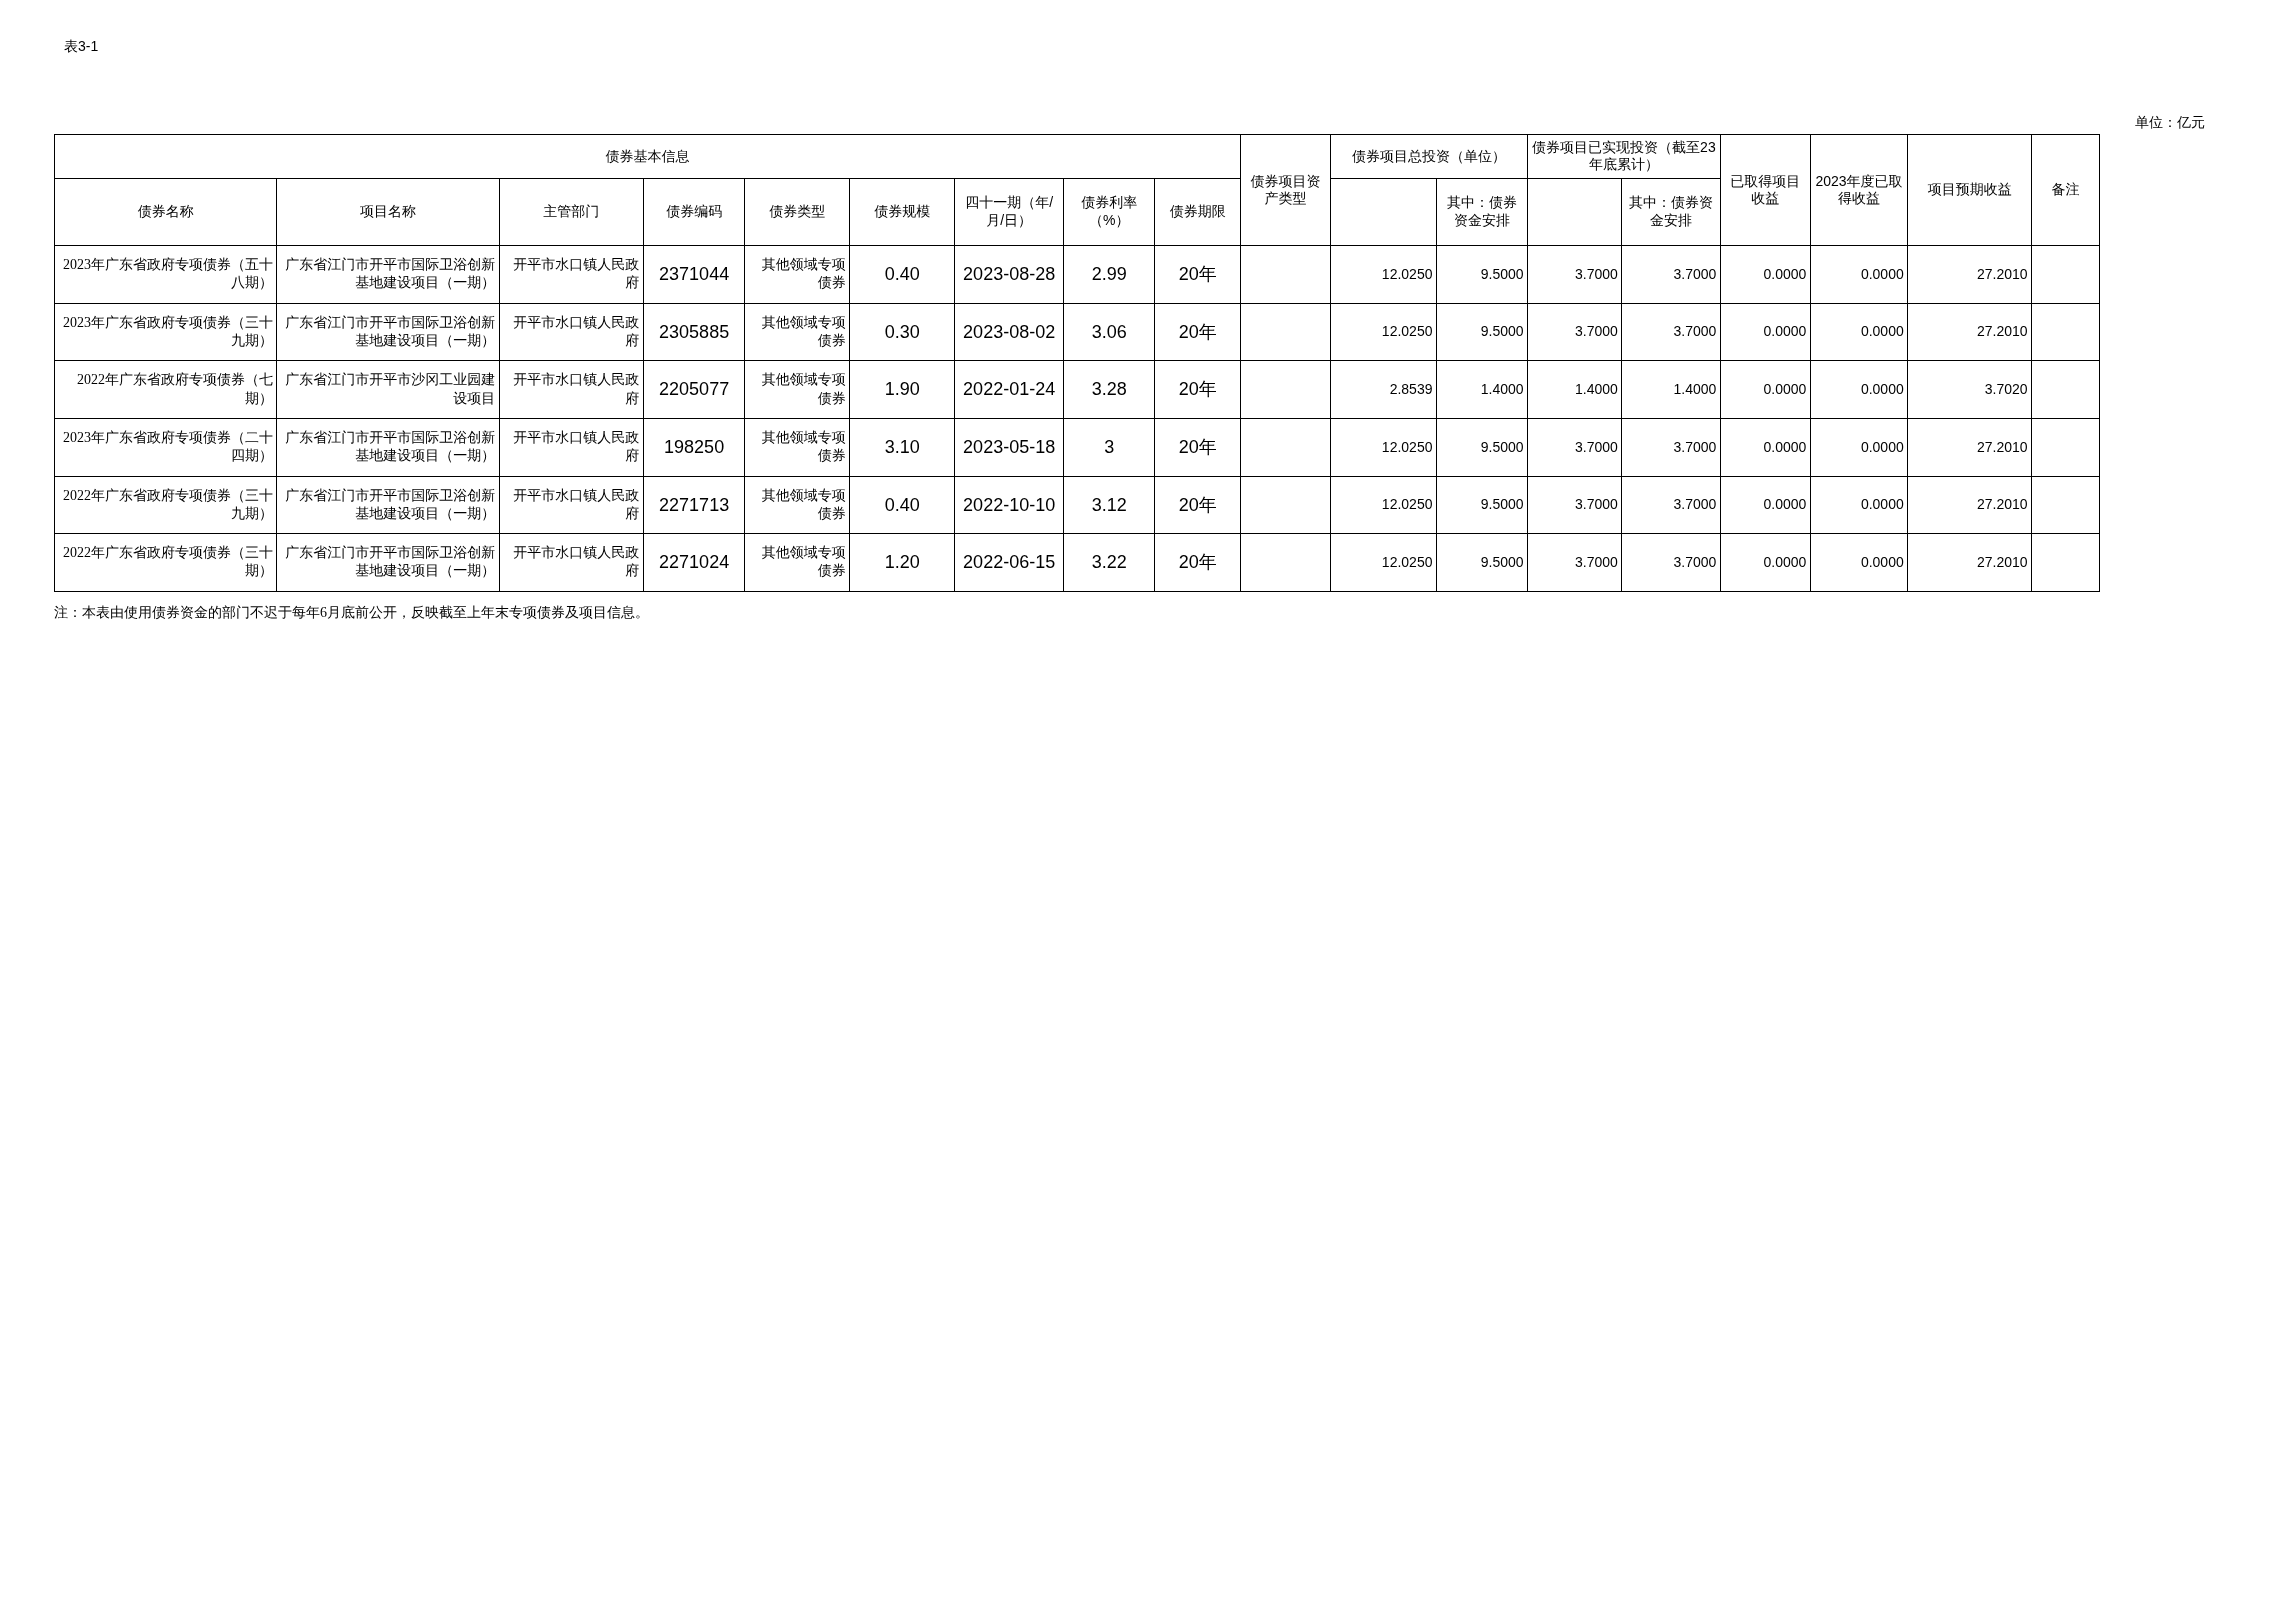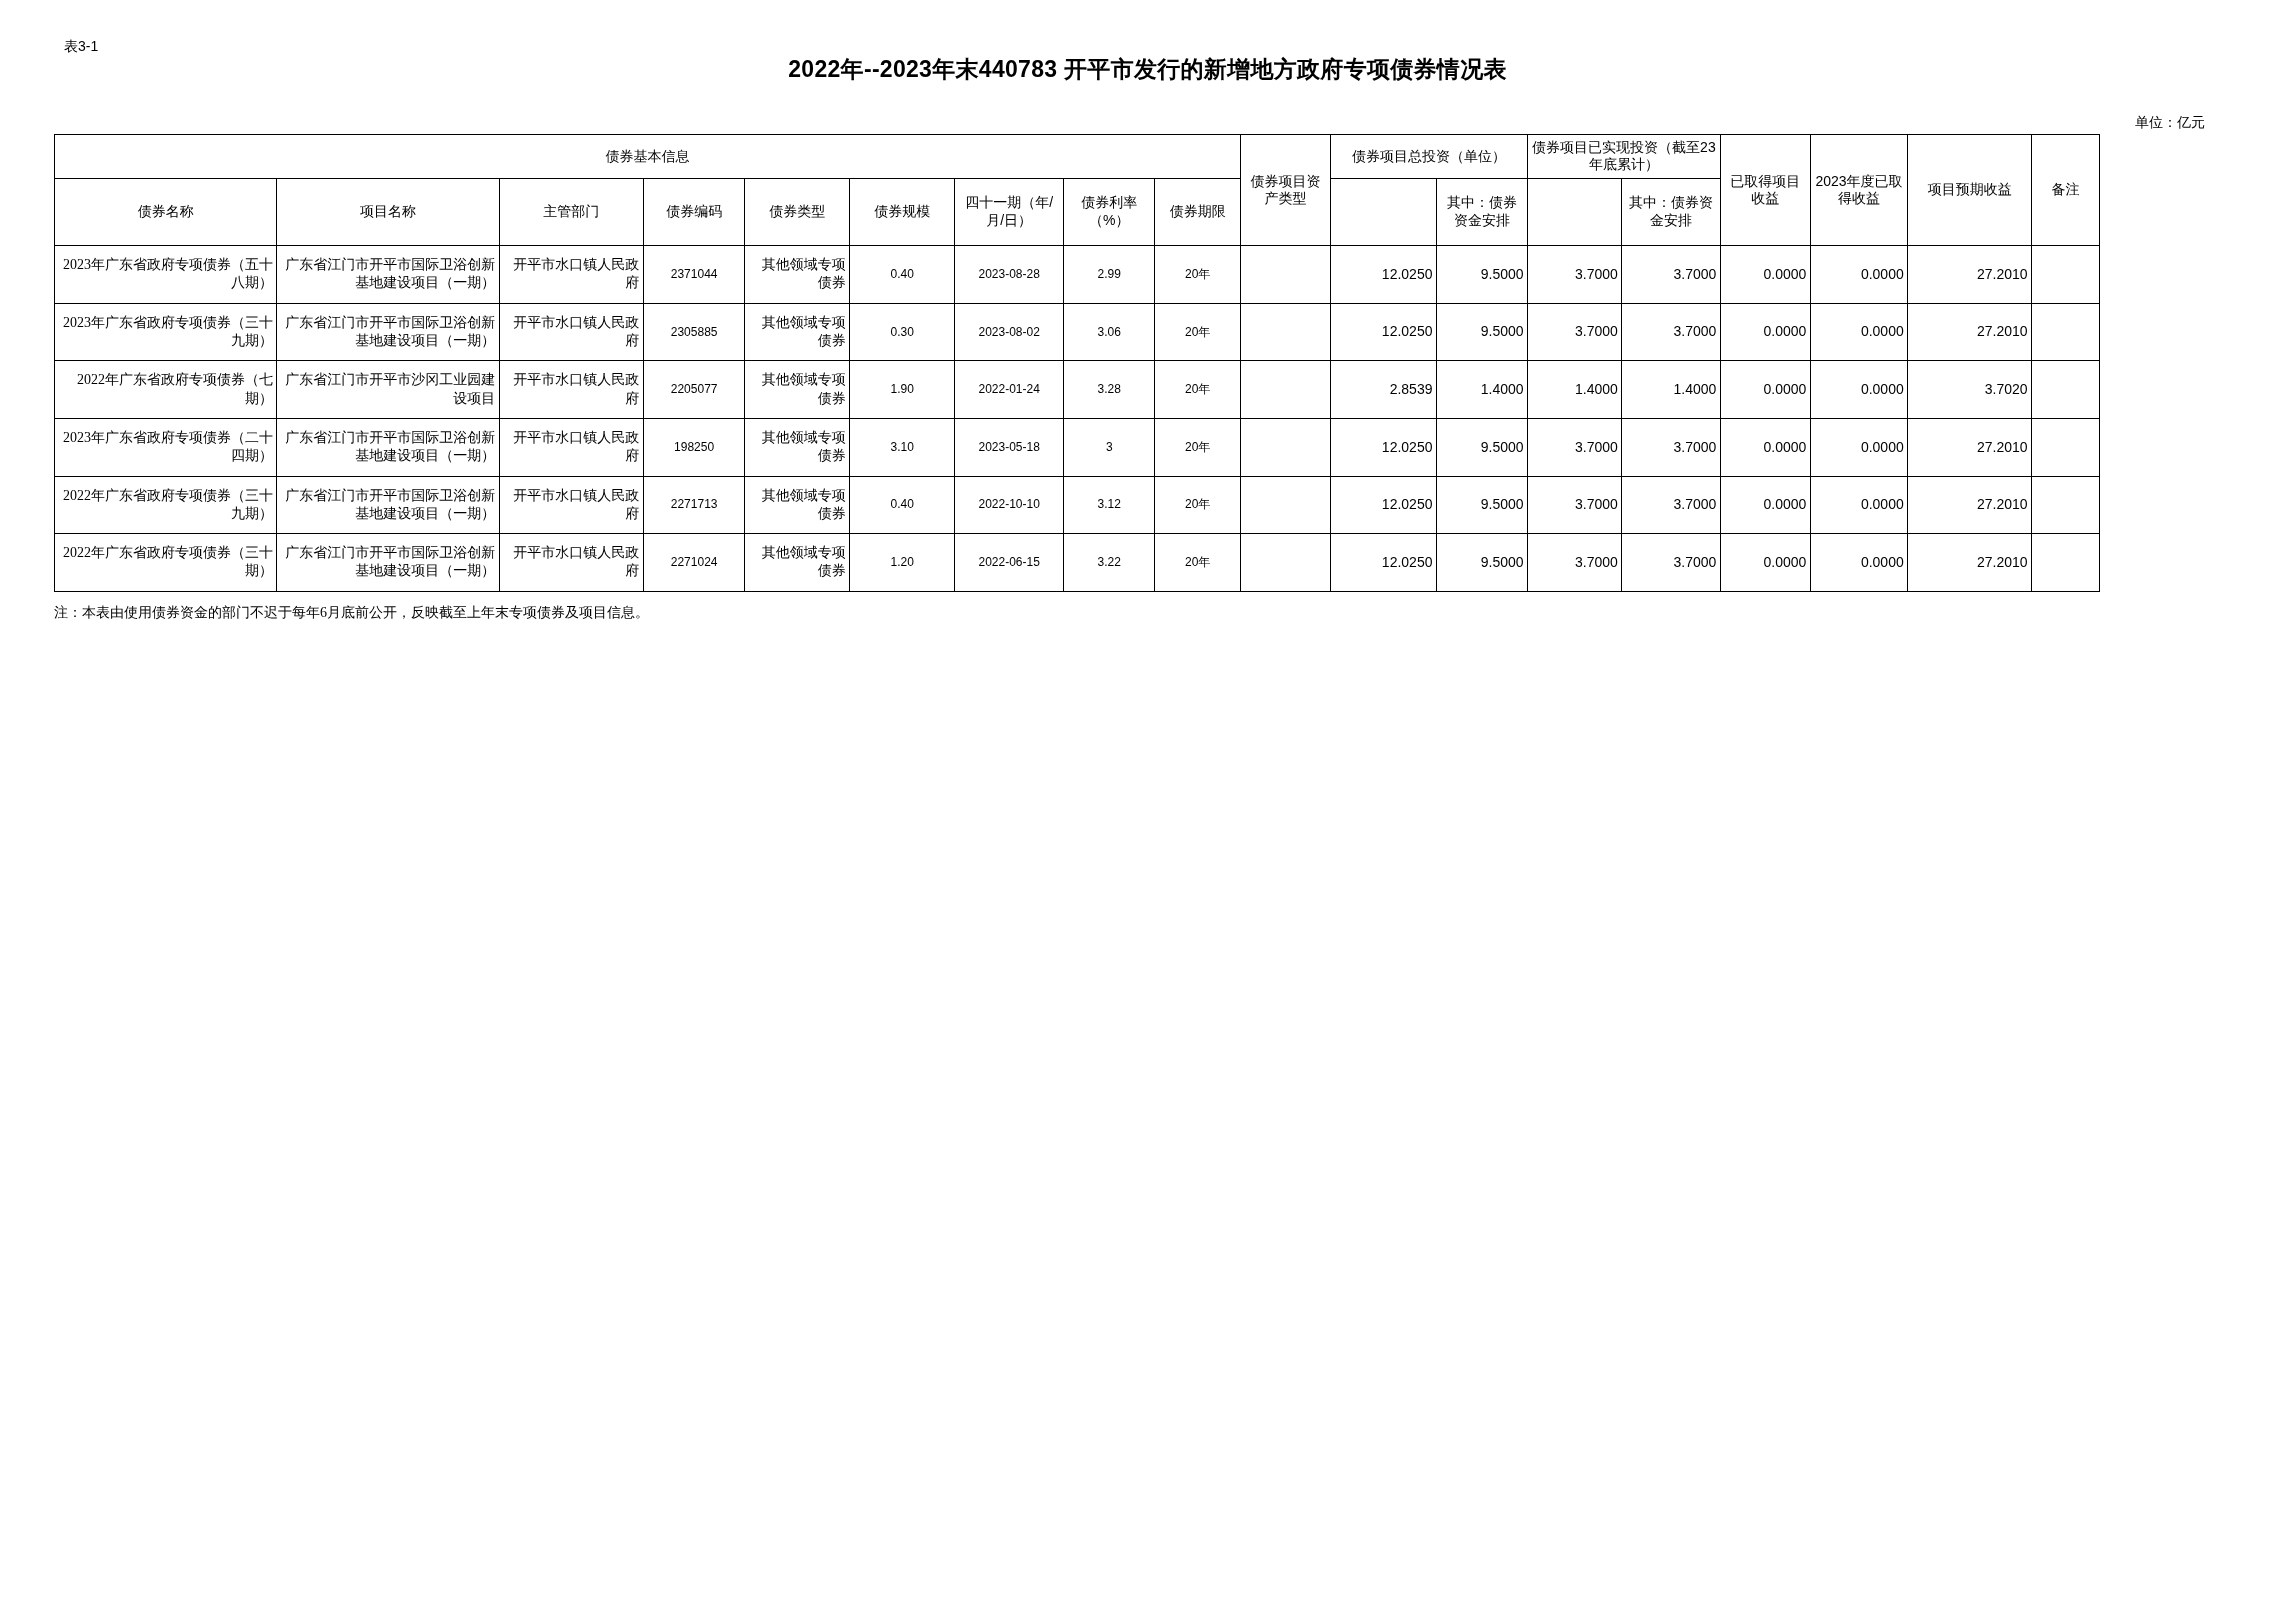--- a/index.html
+++ b/index.html
@@ -84,21 +84,21 @@
   }
   td.txt {
     text-align: right;
     font-family: "Liberation Serif", serif;
     font-size: 14px;
     line-height: 1.3;
   }
   td.ctr {
     text-align: center;
     font-family: "Liberation Sans", sans-serif;
-    font-size: 12px;
+    font-size: 18px;
   }
   td.num {
     text-align: right;
     padding-right: 7px;
     font-family: "Liberation Sans", sans-serif;
     font-size: 14px;
   }
   .note {
     position: absolute;
     left: 54px;
@@ -126,21 +126,20 @@
   col.c16 { width: 117px; }
   col.c17 { width: 64px; }
 </style>
 </head>
 <body>
 
 <div class="page">
 
   <div class="sheet-no">表3-1</div>
 
-  <div class="doc-title">2022年--2023年末440783 开平市发行的新增地方政府专项债券情况表</div>
 
   <div class="unit-note">单位：亿元</div>
 
   <div class="table-wrap">
     <table class="main">
       <colgroup>
         <col class="c0">
           <col class="c1">
           <col class="c2">
           <col class="c3">

